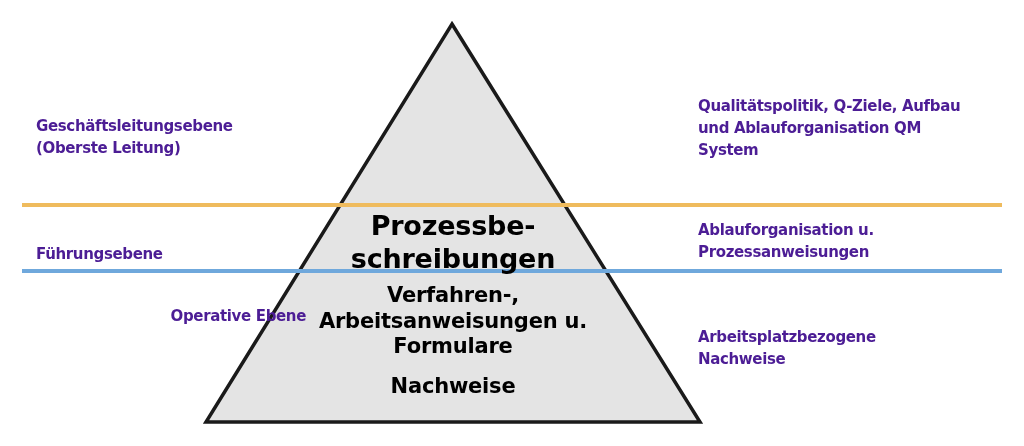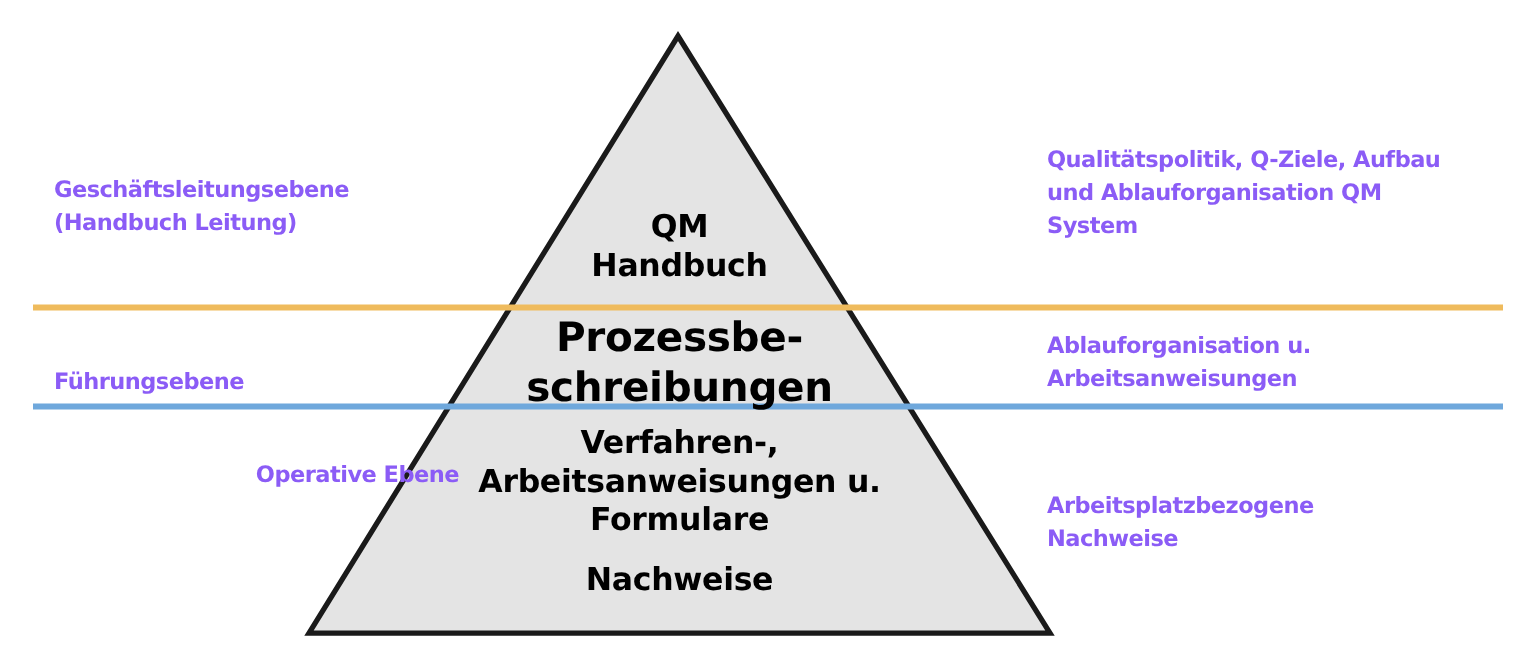--- a/index.html
+++ b/index.html
@@ -75,21 +75,21 @@
   #tier-bottom-text2 {
     left: 268px;
     top: 374px;
     width: 370px;
     font-size: 21px;
   }
 
   
   .side-label {
     position: absolute;
-    color: #8b5cf6;
+    color: #4c1d95;
     font-weight: bold;
     font-family: "DejaVu Sans", sans-serif;
     font-size: 15px;
     line-height: 1.45;
     letter-spacing: -0.35px;
     white-space: pre-line;
   }
   .left-label {
     left: 36px;
     width: 270px;
@@ -110,42 +110,40 @@
 
 <div id="stage">
 
   <svg id="pyramid-svg" viewBox="0 0 1024 446" xmlns="http://www.w3.org/2000/svg">
     <polygon points="452,24 700,422 206,422" fill="#E4E4E4" stroke="#1A1A1A" stroke-width="3.5" stroke-linejoin="miter"></polygon>
   </svg>
 
   <div class="divider" id="divider-top" style="background:#EFBB5D;"></div>
   <div class="divider" id="divider-bottom" style="background:#6FA8DC;"></div>
 
-  <div class="pyramid-text" id="tier-top-text">QM
-Handbuch</div>
 
   <div class="pyramid-text" id="tier-mid-text">Prozessbe-
 schreibungen</div>
 
   <div class="pyramid-text" id="tier-bottom-text2">Nachweise</div>
 
   <div class="pyramid-text" id="tier-bottom-text">Verfahren-,
 Arbeitsanweisungen u.
 Formulare</div>
 
   <div class="side-label left-label" id="label-left-top">Geschäftsleitungsebene
-(Handbuch Leitung)</div>
+(Oberste Leitung)</div>
 
   <div class="side-label left-label" id="label-left-mid">Führungsebene</div>
 
   <div class="side-label left-label" id="label-left-bottom">Operative Ebene</div>
 
   <div class="side-label right-label" id="label-right-top">Qualitätspolitik, Q-Ziele, Aufbau
 und Ablauforganisation QM
 System</div>
 
   <div class="side-label right-label" id="label-right-mid">Ablauforganisation u.
-Arbeitsanweisungen</div>
+Prozessanweisungen</div>
 
   <div class="side-label right-label" id="label-right-bottom">Arbeitsplatzbezogene
 Nachweise</div>
 
 </div>
 
 </body></html>

